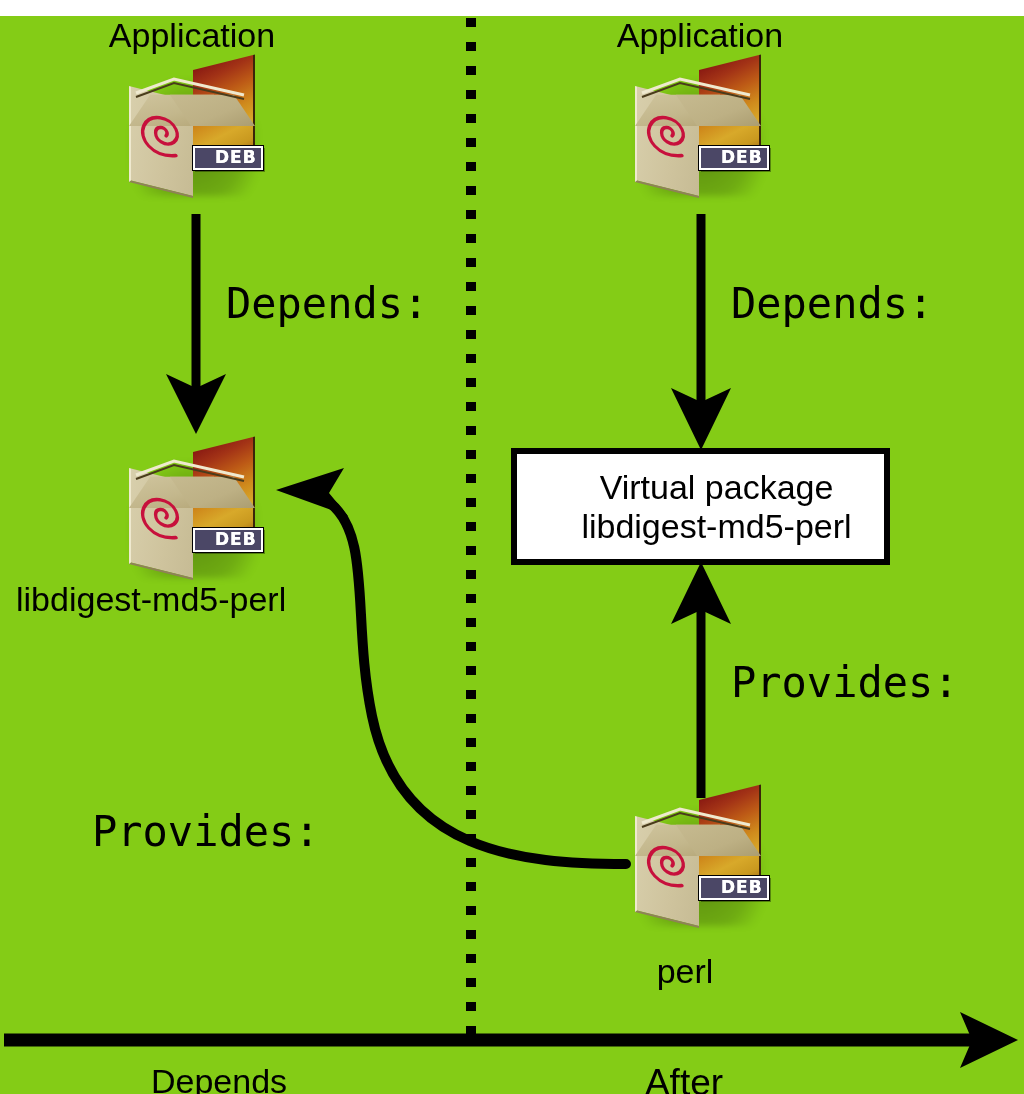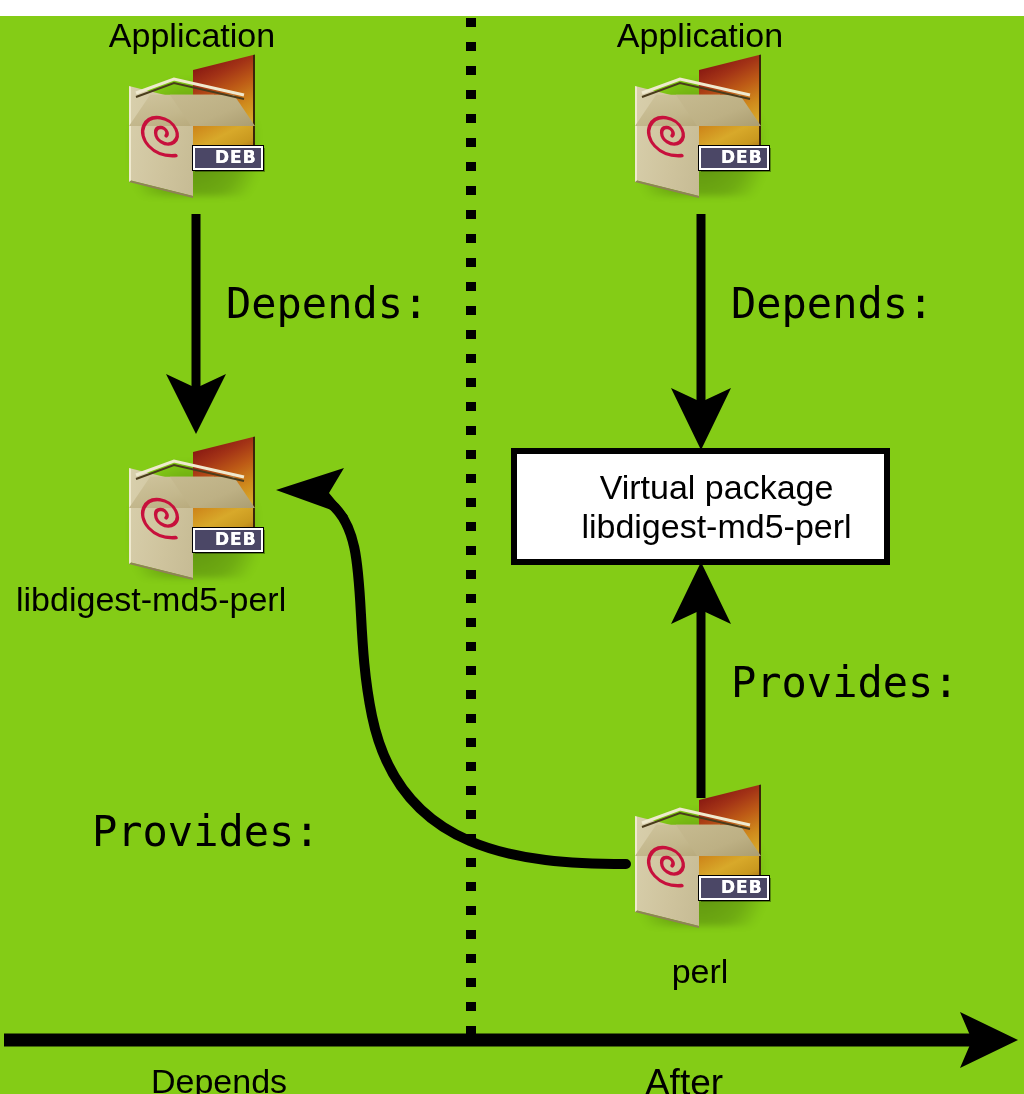--- a/index.html
+++ b/index.html
@@ -311,19 +311,19 @@
     </div>
     <div class="swirl">
       <svg viewBox="0 0 52 56" xmlns="http://www.w3.org/2000/svg">
         <path d="M40 42 C16 50, 2 34, 8 20 C14 6, 34 4, 40 16 C45 26, 34 36, 25 32
                  C18 29, 18 20, 24 18 C29 16, 33 21, 30 25" fill="none" stroke="#c7103c" stroke-width="3.4" stroke-linecap="round"></path>
       </svg>
     </div>
     <div class="deb">DEB</div>
   </div>
 
-  <div class="lbl sans center" style="left:700px; top:938px; font-size:34px;">perl</div>
+  <div class="lbl sans center" style="left:685px; top:938px; font-size:34px;">perl</div>
 
   <div class="lbl sans center" style="left:219px; top:1048px; font-size:34px;">Depends</div>
 
   <div class="lbl sans center" style="left:684px; top:1048px; font-size:37px;">After</div>
 
 </div>
 
 </body></html>

